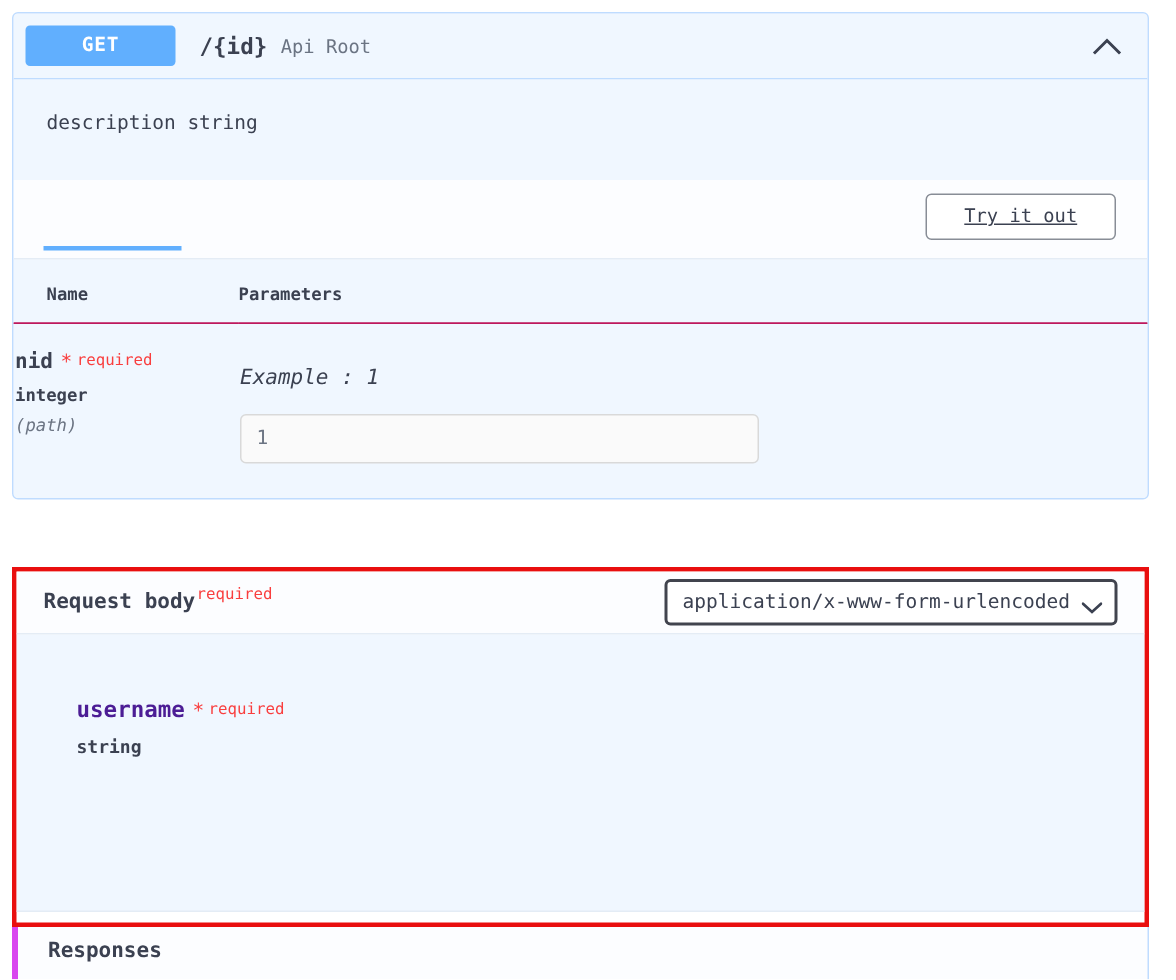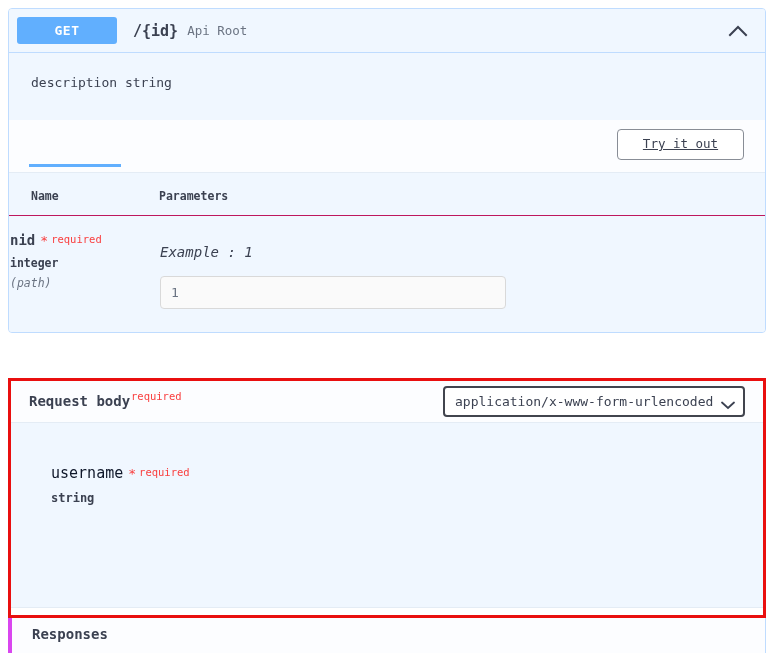--- a/index.html
+++ b/index.html
@@ -277,22 +277,22 @@
   }
   .reqbody-body {
     background: #f0f7ff;
     height: 185px;
     box-sizing: border-box;
     padding: 40px 0 0 40px;
     border-bottom: 1px solid #e4ecf5;
   }
   .field-name {
     font-size: 15px;
-    font-weight: normal;
-    color: #0f172a;
+    font-weight: bold;
+    color: #4c1d95;
     display: inline;
     font-family: "DejaVu Sans Mono", monospace;
   }
   .field-type {
     font-size: 12px;
     font-weight: bold;
     color: #3b4151;
     margin-top: 9px;
     font-family: "DejaVu Sans Mono", monospace;
   }

